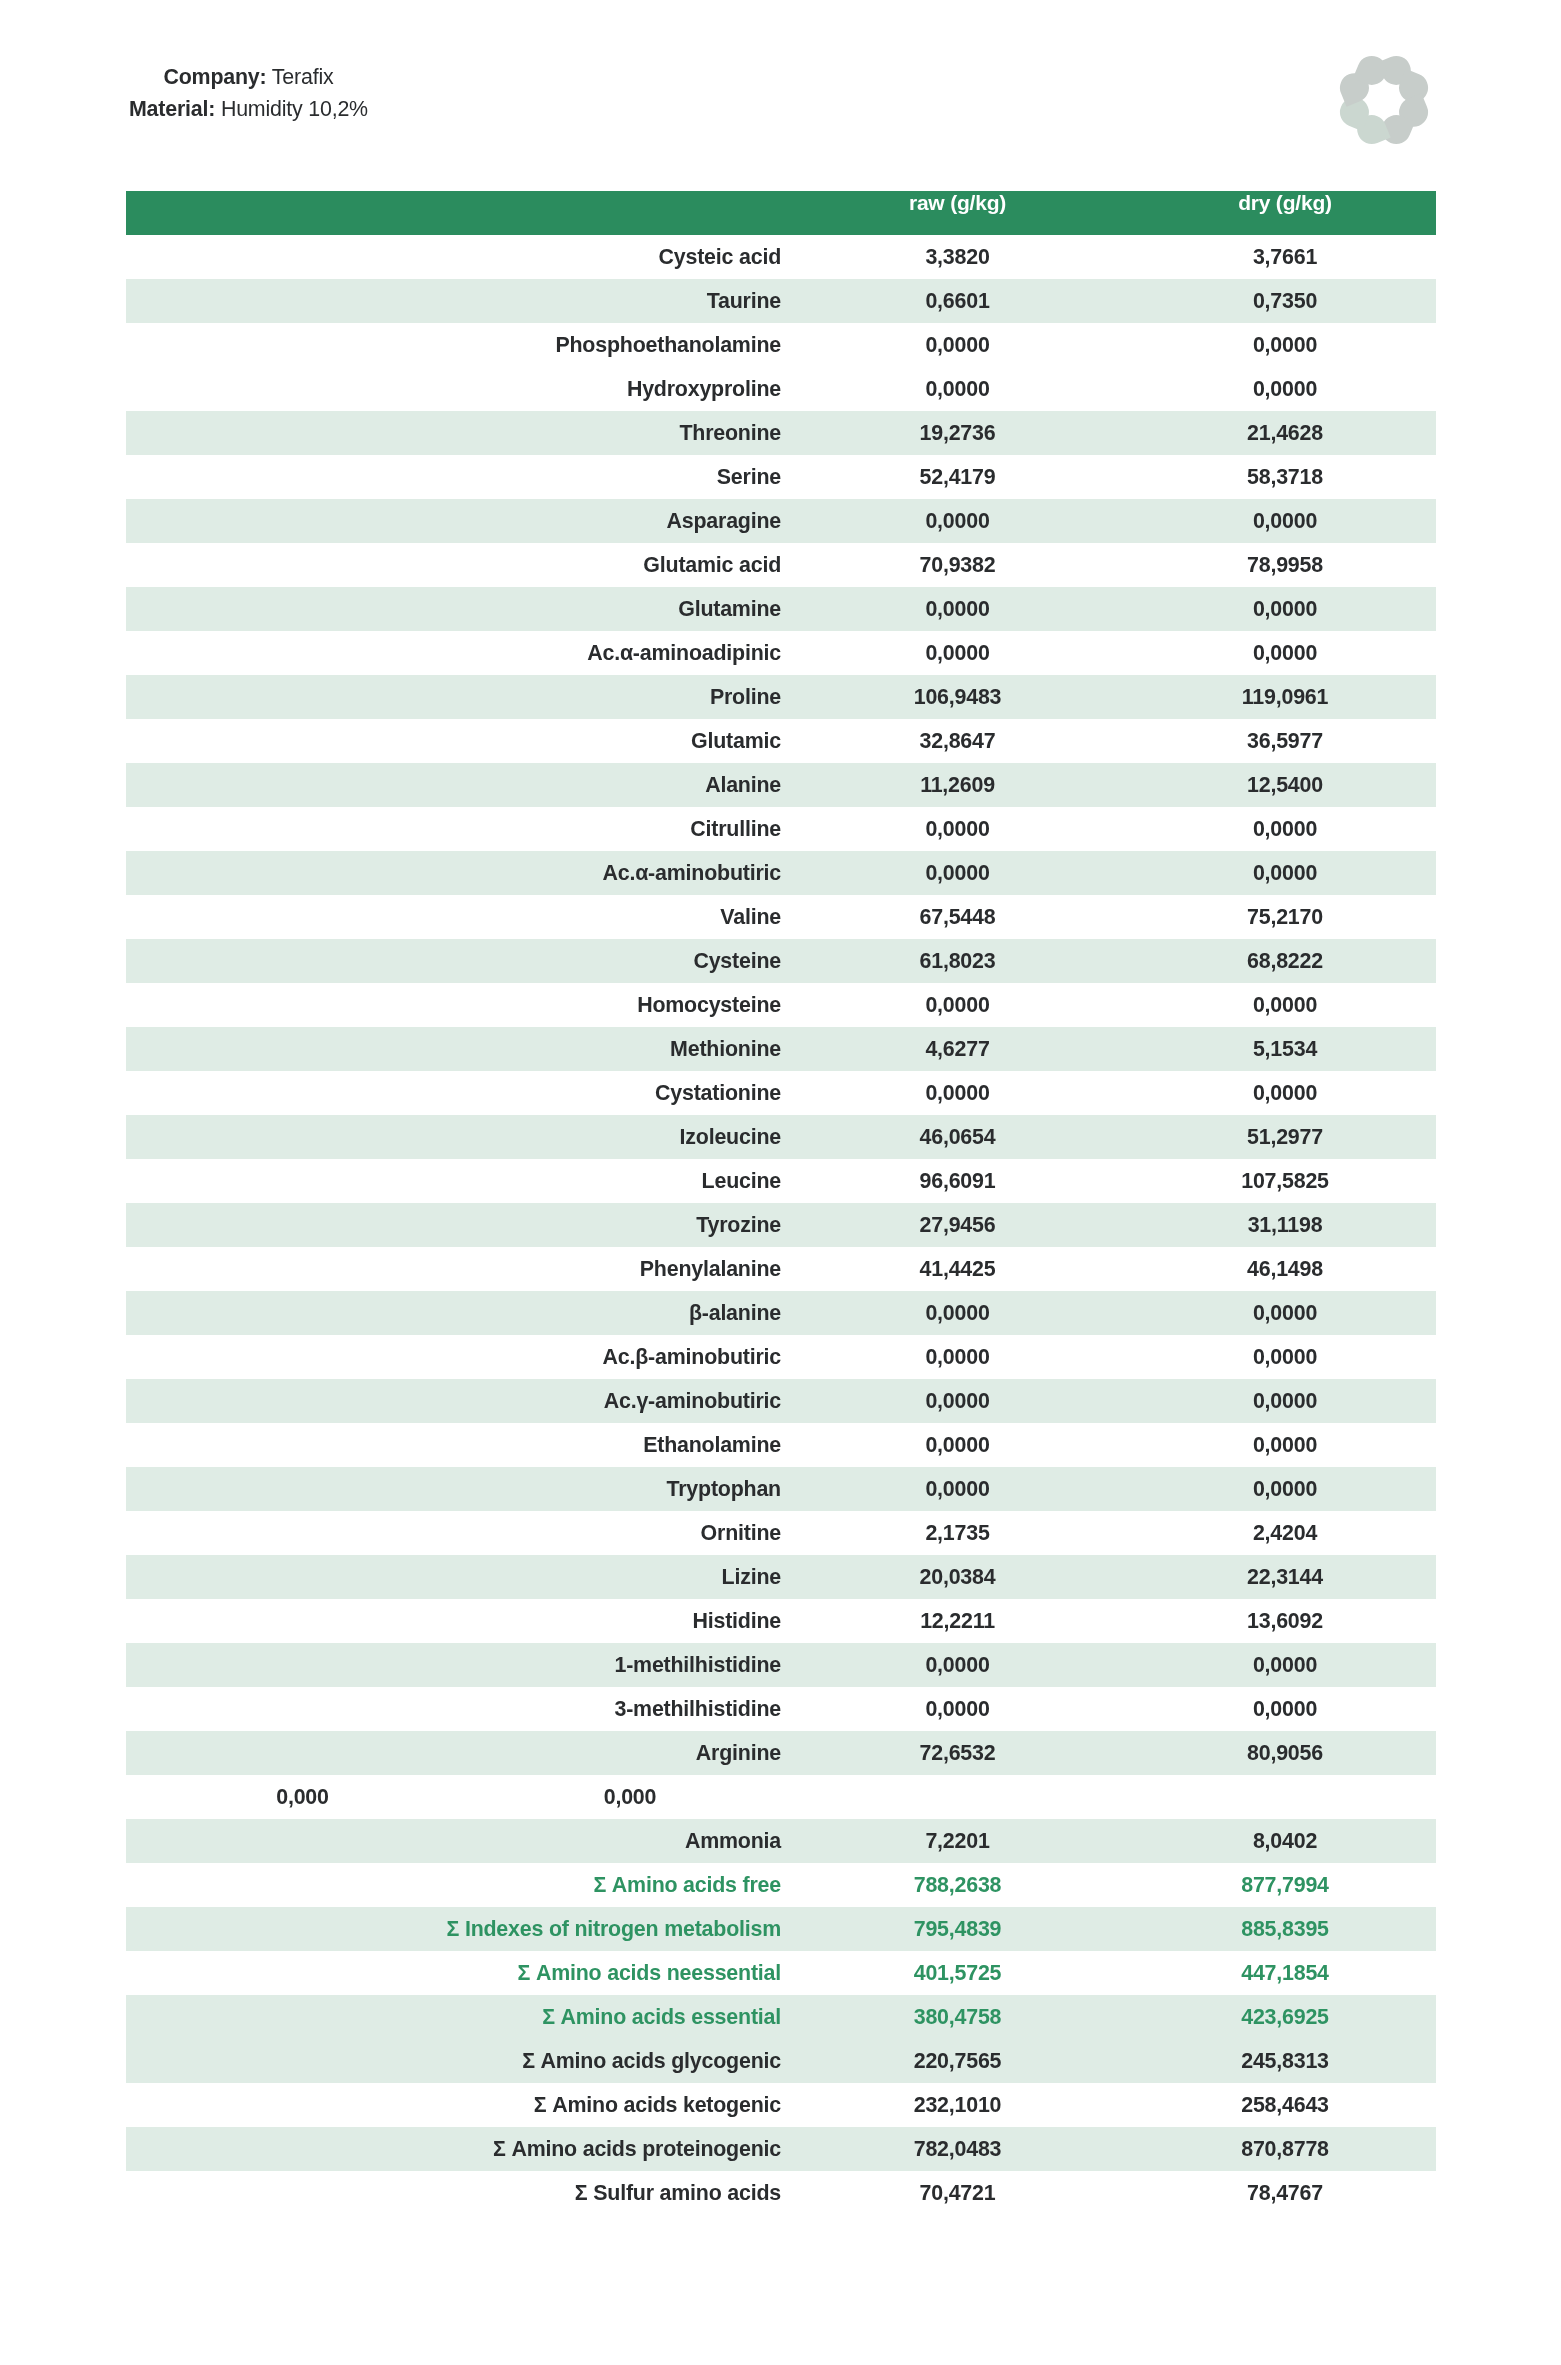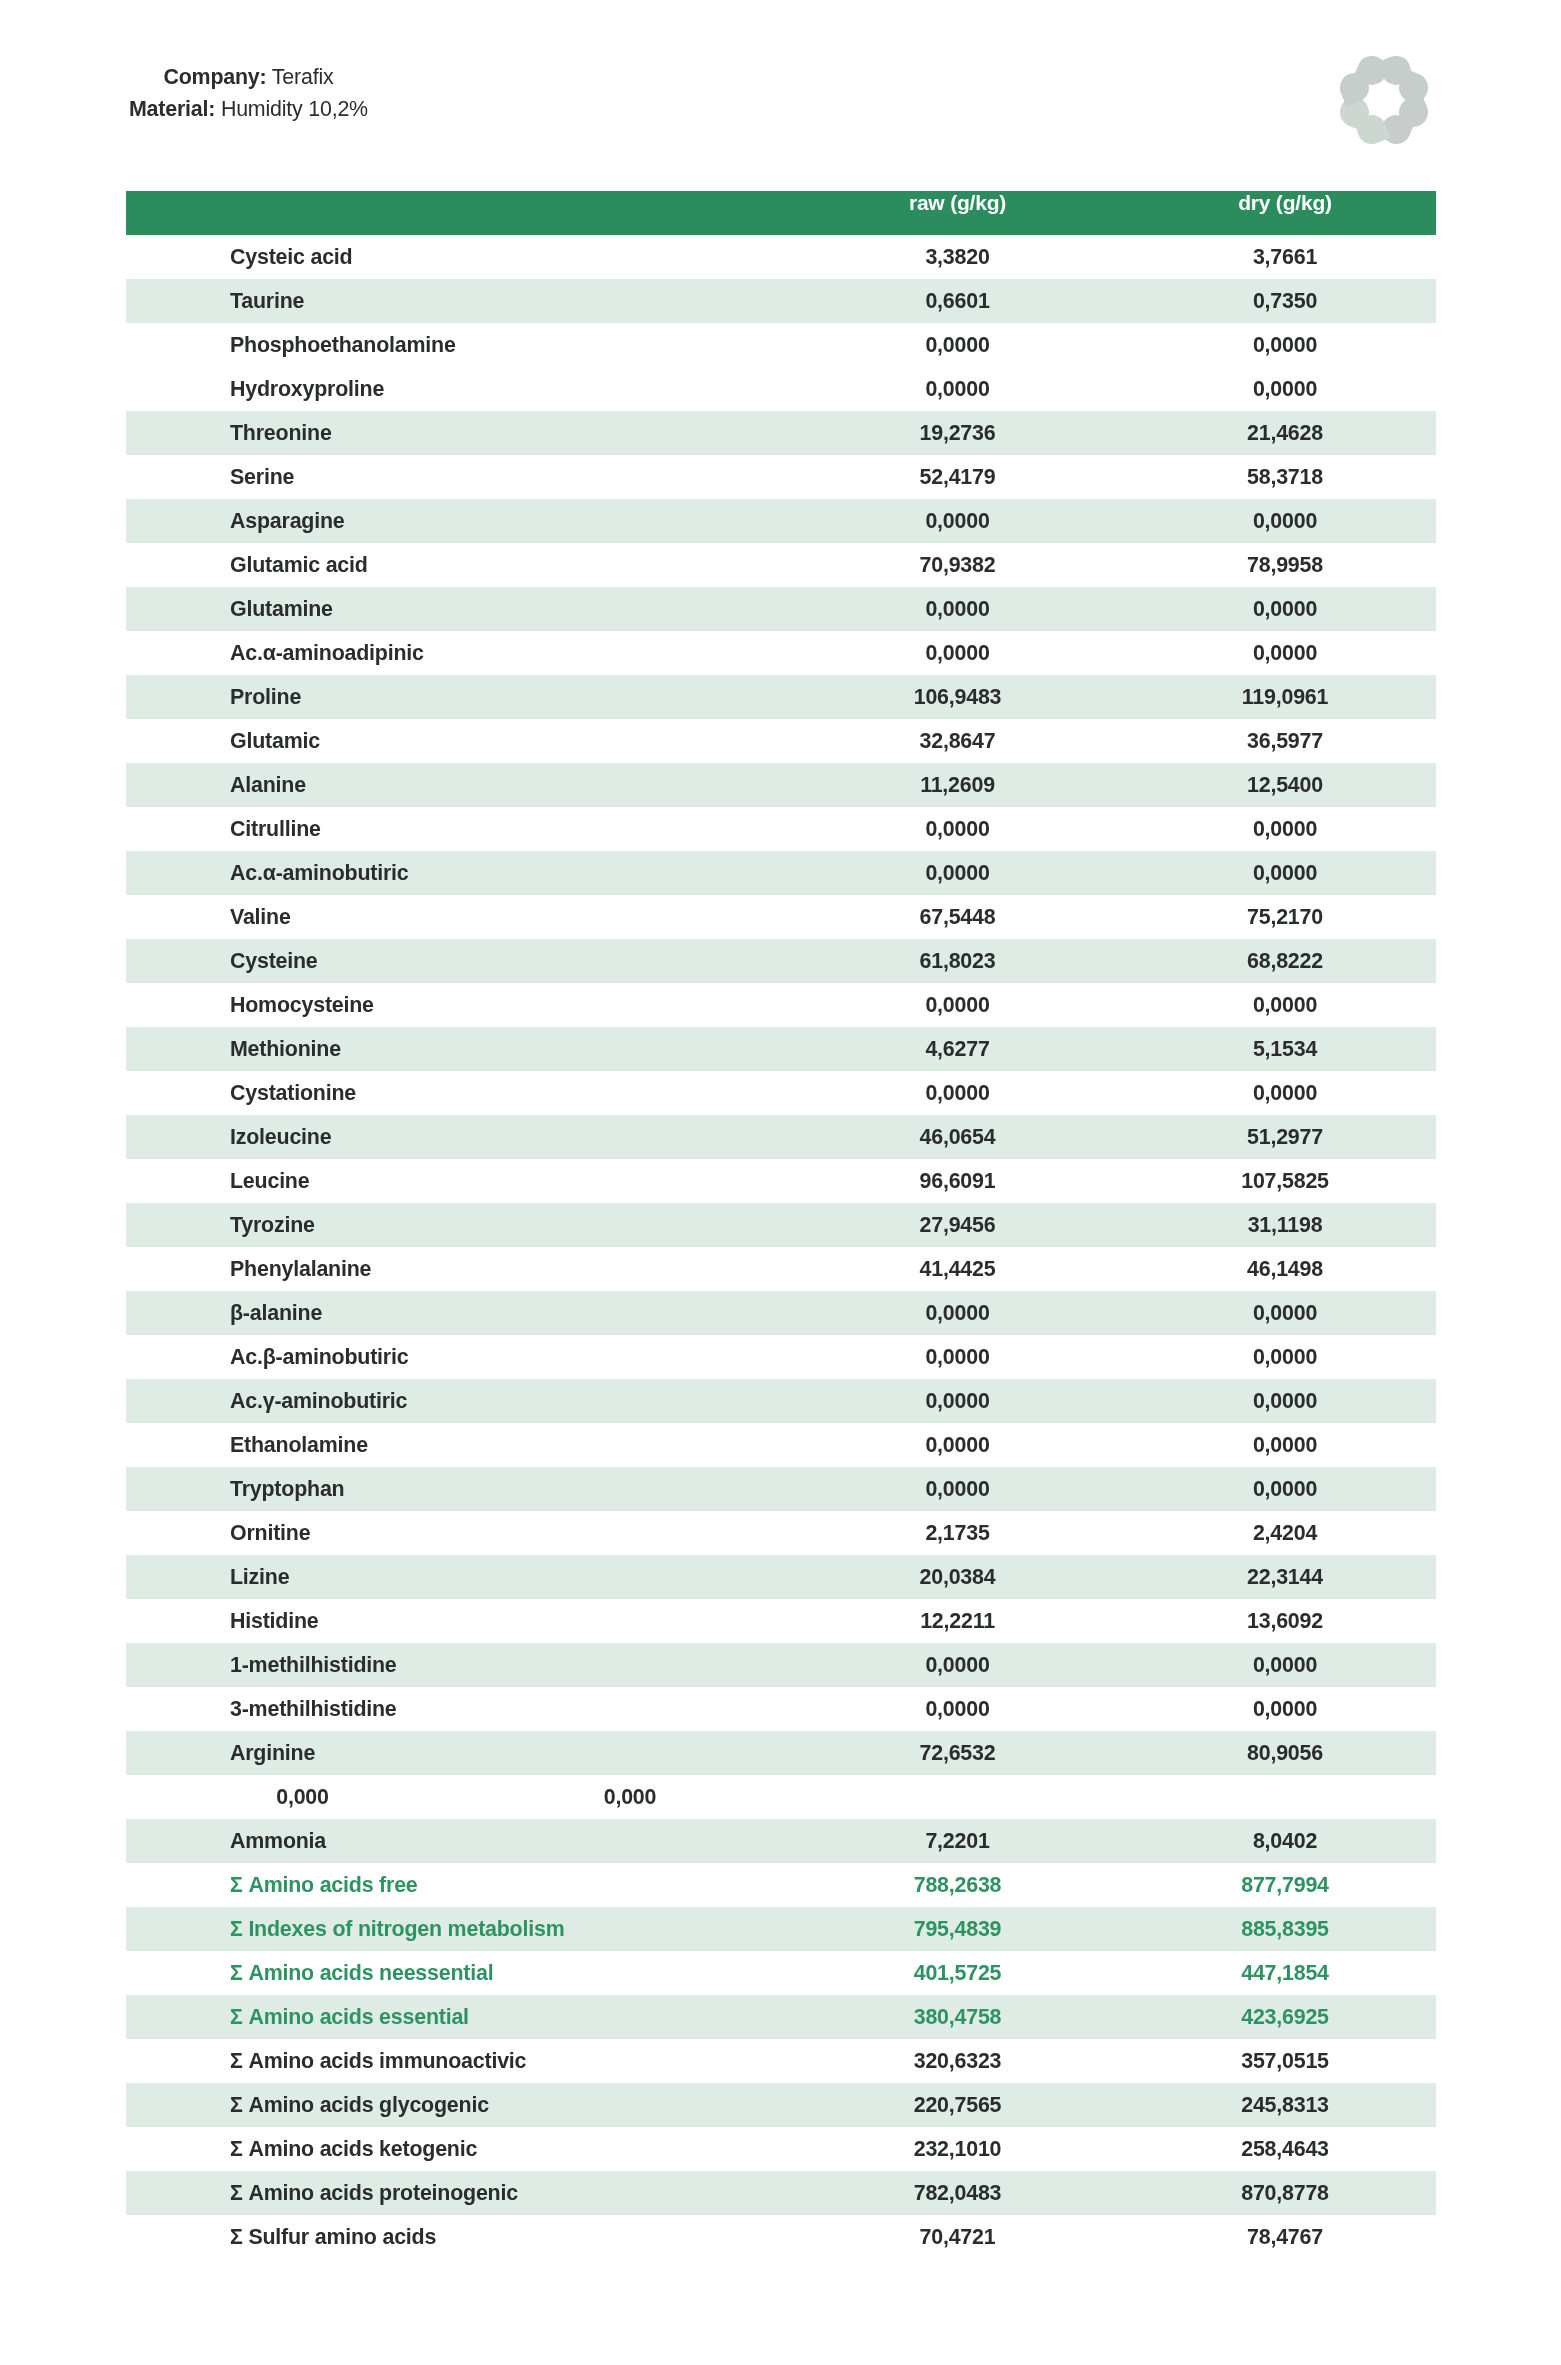--- a/index.html
+++ b/index.html
@@ -95,21 +95,21 @@
     font-size:21.4px;
     font-weight:700;
     color:var(--text-dark);
   }
   .t-row.striped{background:var(--stripe-bg);}
   .t-row.emph .cell{color:var(--accent-green);}
   .cell{flex:0 0 auto;}
   .c-name{
     width:655px;
     padding-left:104px;
-    text-align:left;
+    text-align:right;
     white-space:nowrap;
   }
   .c-raw{
     width:353px;
     text-align:center;
   }
   .c-dry{
     width:302px;
     text-align:center;
   }
@@ -403,25 +403,20 @@
     <div class="cell c-raw">401,5725</div>
     <div class="cell c-dry">447,1854</div>
   </div>
 
   <div class="t-row striped emph">
     <div class="cell c-name">Σ Amino acids essential</div>
     <div class="cell c-raw">380,4758</div>
     <div class="cell c-dry">423,6925</div>
   </div>
 
-  <div class="t-row">
-    <div class="cell c-name">Σ Amino acids immunoactivic</div>
-    <div class="cell c-raw">320,6323</div>
-    <div class="cell c-dry">357,0515</div>
-  </div>
 
   <div class="t-row striped">
     <div class="cell c-name">Σ Amino acids glycogenic</div>
     <div class="cell c-raw">220,7565</div>
     <div class="cell c-dry">245,8313</div>
   </div>
 
   <div class="t-row">
     <div class="cell c-name">Σ Amino acids ketogenic</div>
     <div class="cell c-raw">232,1010</div>

